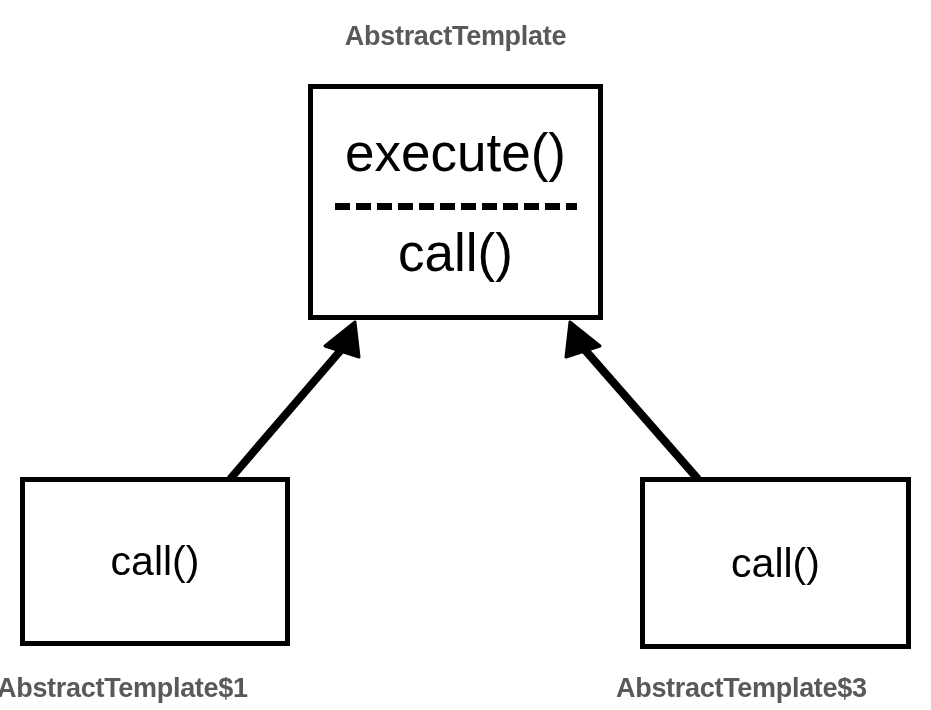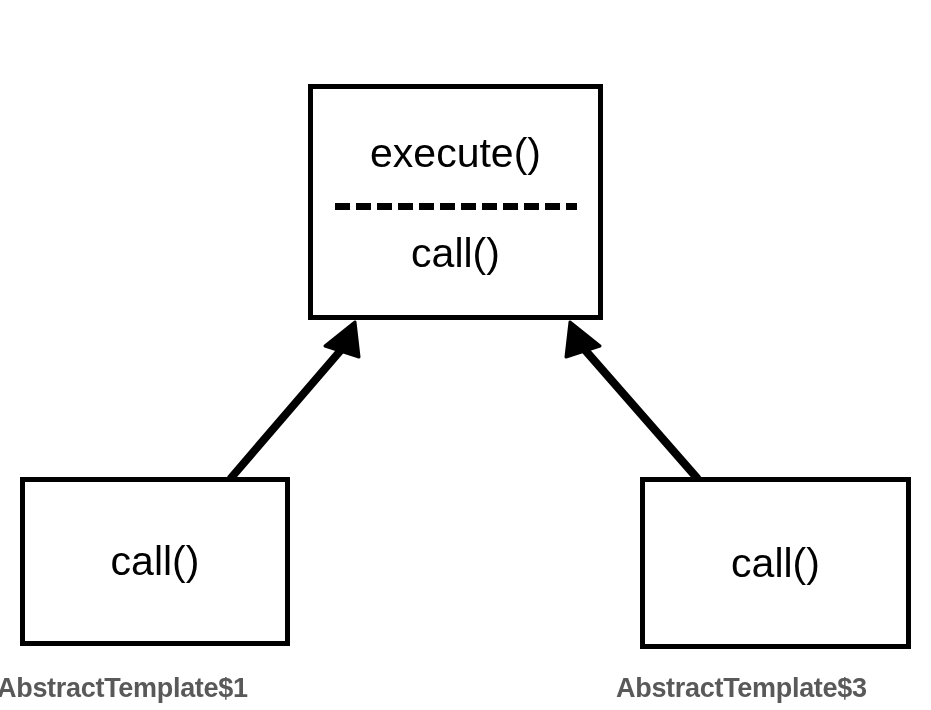--- a/index.html
+++ b/index.html
@@ -68,21 +68,21 @@
     width: 271px;
     height: 172px;
   }
 
   
   .member {
     position: absolute;
     color: #000000;
     font-family: "Liberation Sans", sans-serif;
     font-weight: normal;
-    font-size: 41px;
+    font-size: 53px;
     line-height: 46px;
     white-space: nowrap;
     text-align: center;
     width: 100%;
     left: 0;
   }
   #parent-member-execute { top: 41px; }
   #parent-member-call    { top: 141px; }
 
   .child-member {
@@ -134,20 +134,21 @@
       <line x1="231" y1="478" x2="341" y2="350" stroke="#000000" stroke-width="8" stroke-linecap="round"></line>
       <polygon points="355,322 325,346 359,357" fill="#000000" stroke="#000000" stroke-width="3" stroke-linejoin="round"></polygon>
     </g>
 
     <g>
       <line x1="697" y1="478" x2="585" y2="350" stroke="#000000" stroke-width="8" stroke-linecap="round"></line>
       <polygon points="570,322 600,346 566,357" fill="#000000" stroke="#000000" stroke-width="3" stroke-linejoin="round"></polygon>
     </g>
   </svg>
 
+  <div class="class-label" id="label-parent">AbstractTemplate</div>
 
   <div class="uml-box" id="box-parent">
     <div class="member" id="parent-member-execute">execute()</div>
     <div id="parent-separator"></div>
     <div class="member" id="parent-member-call">call()</div>
   </div>
 
   <div class="uml-box" id="box-child-1">
     <div class="child-member">call()</div>
   </div>

